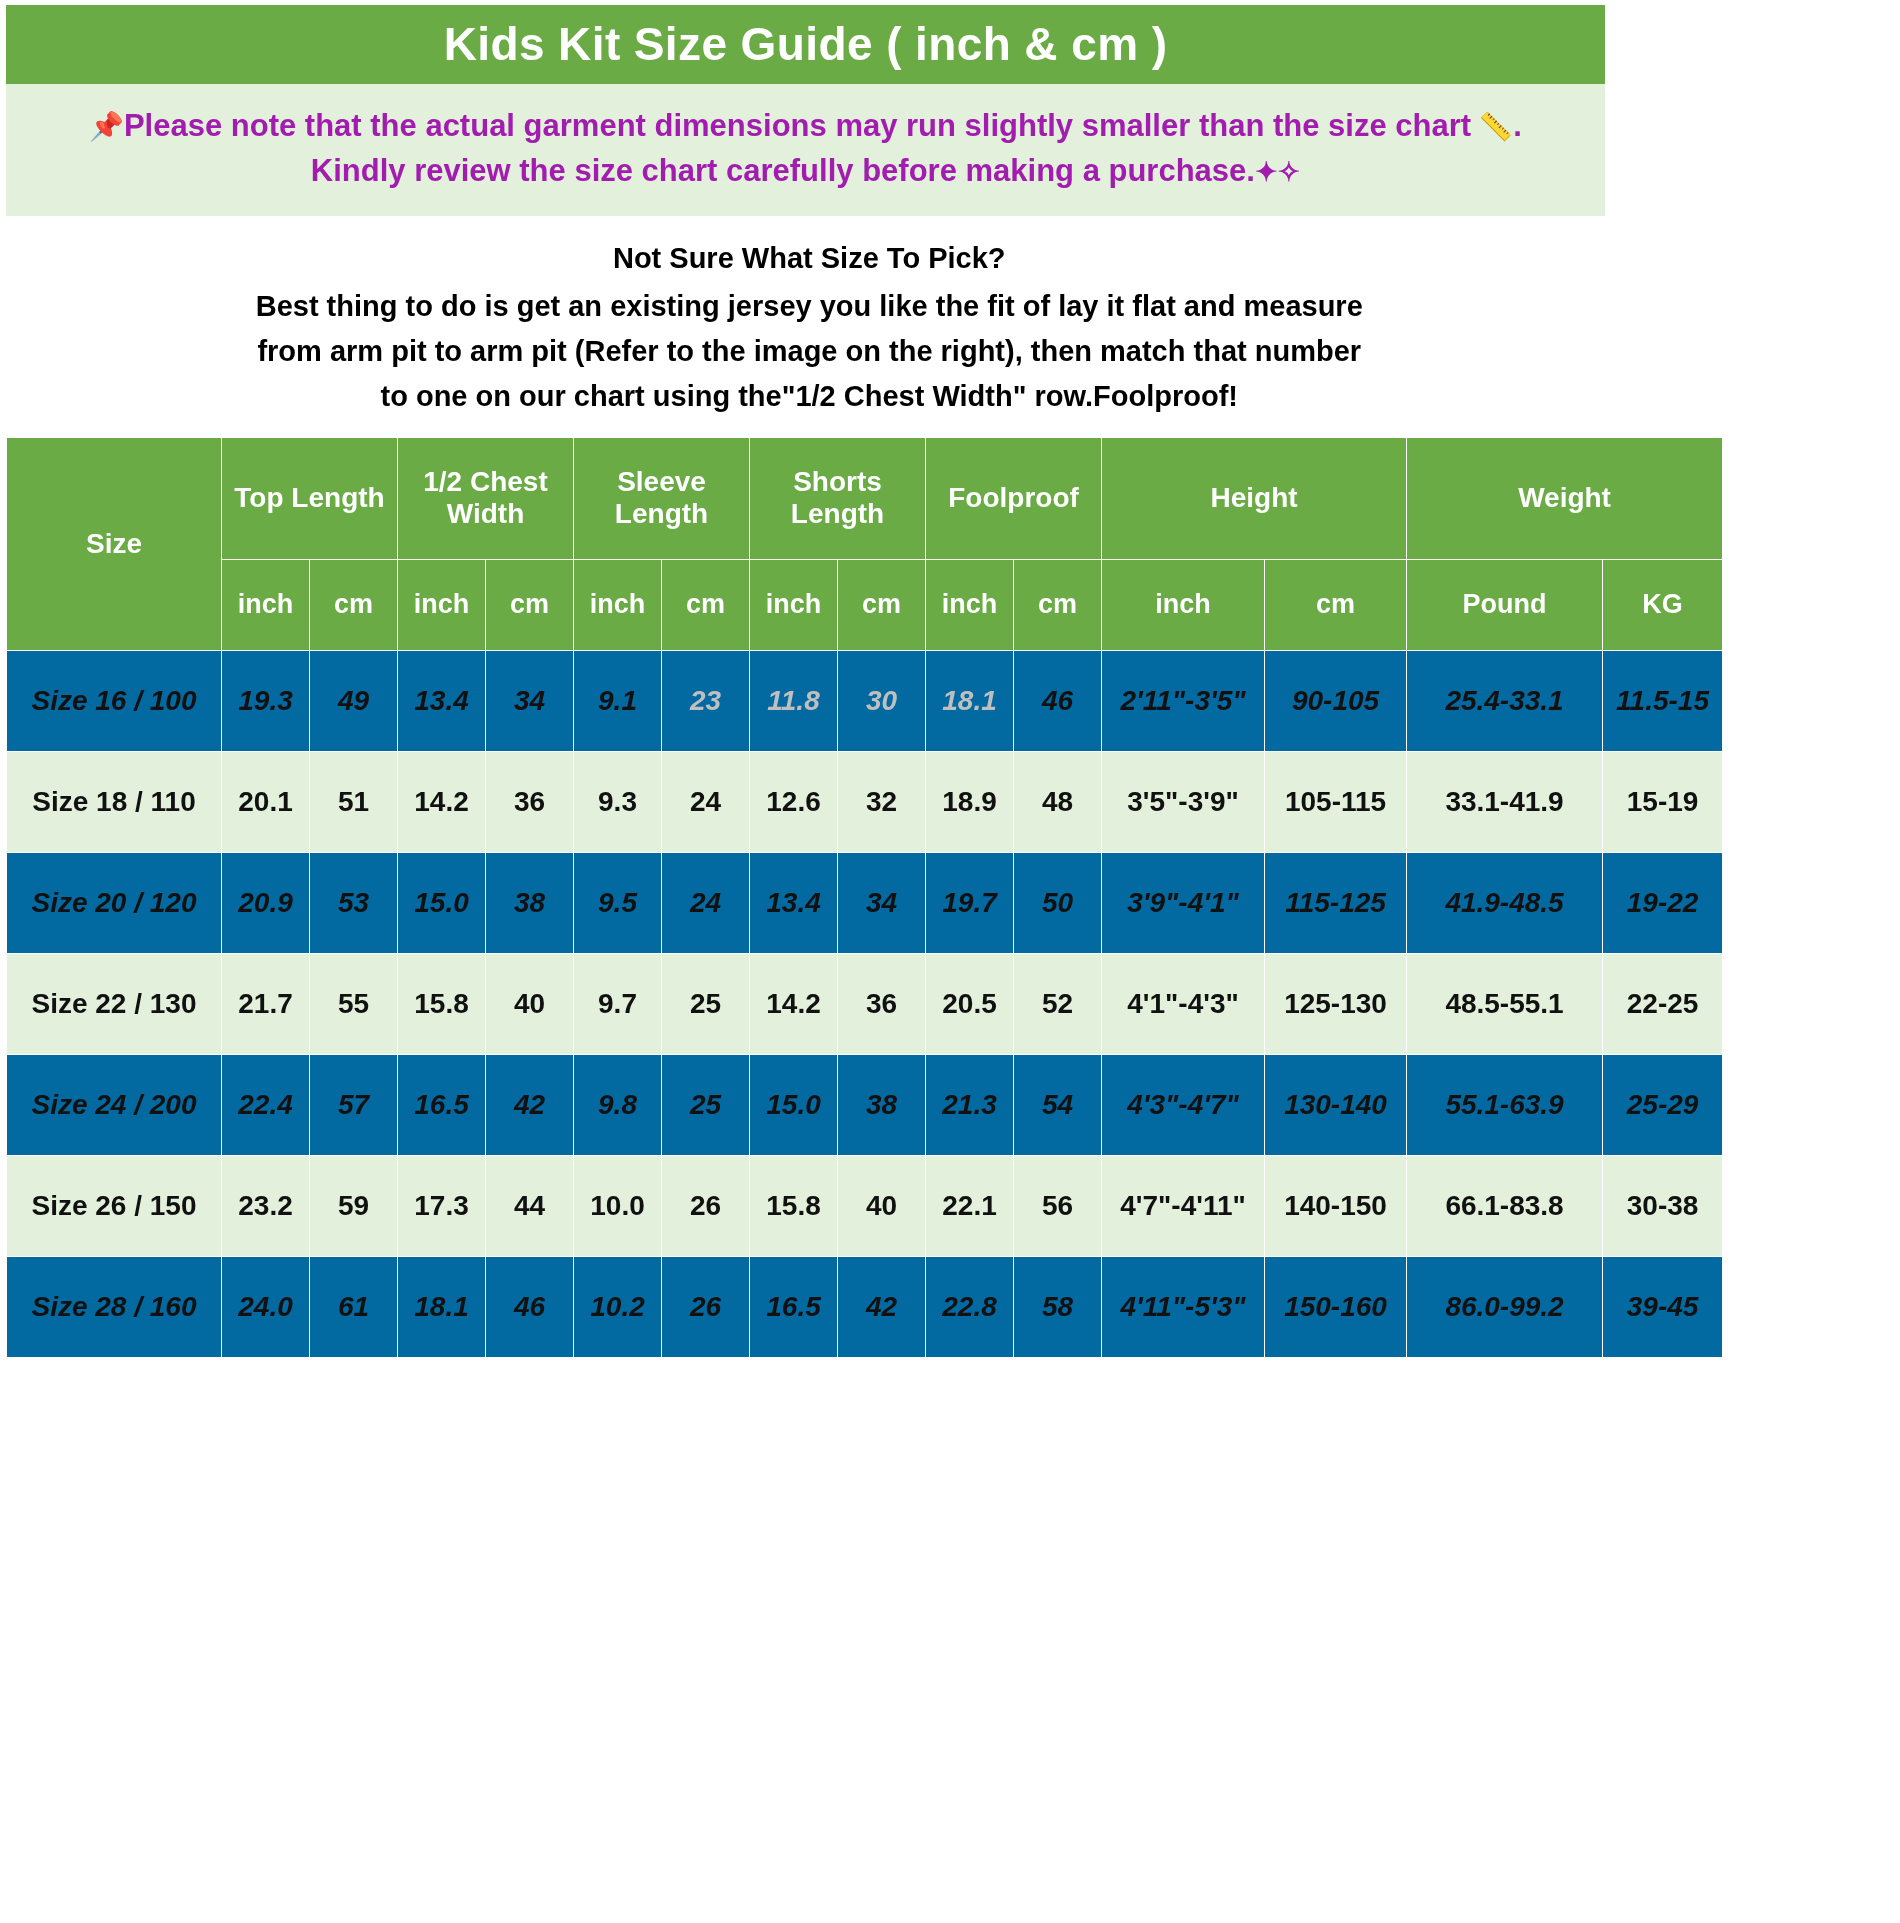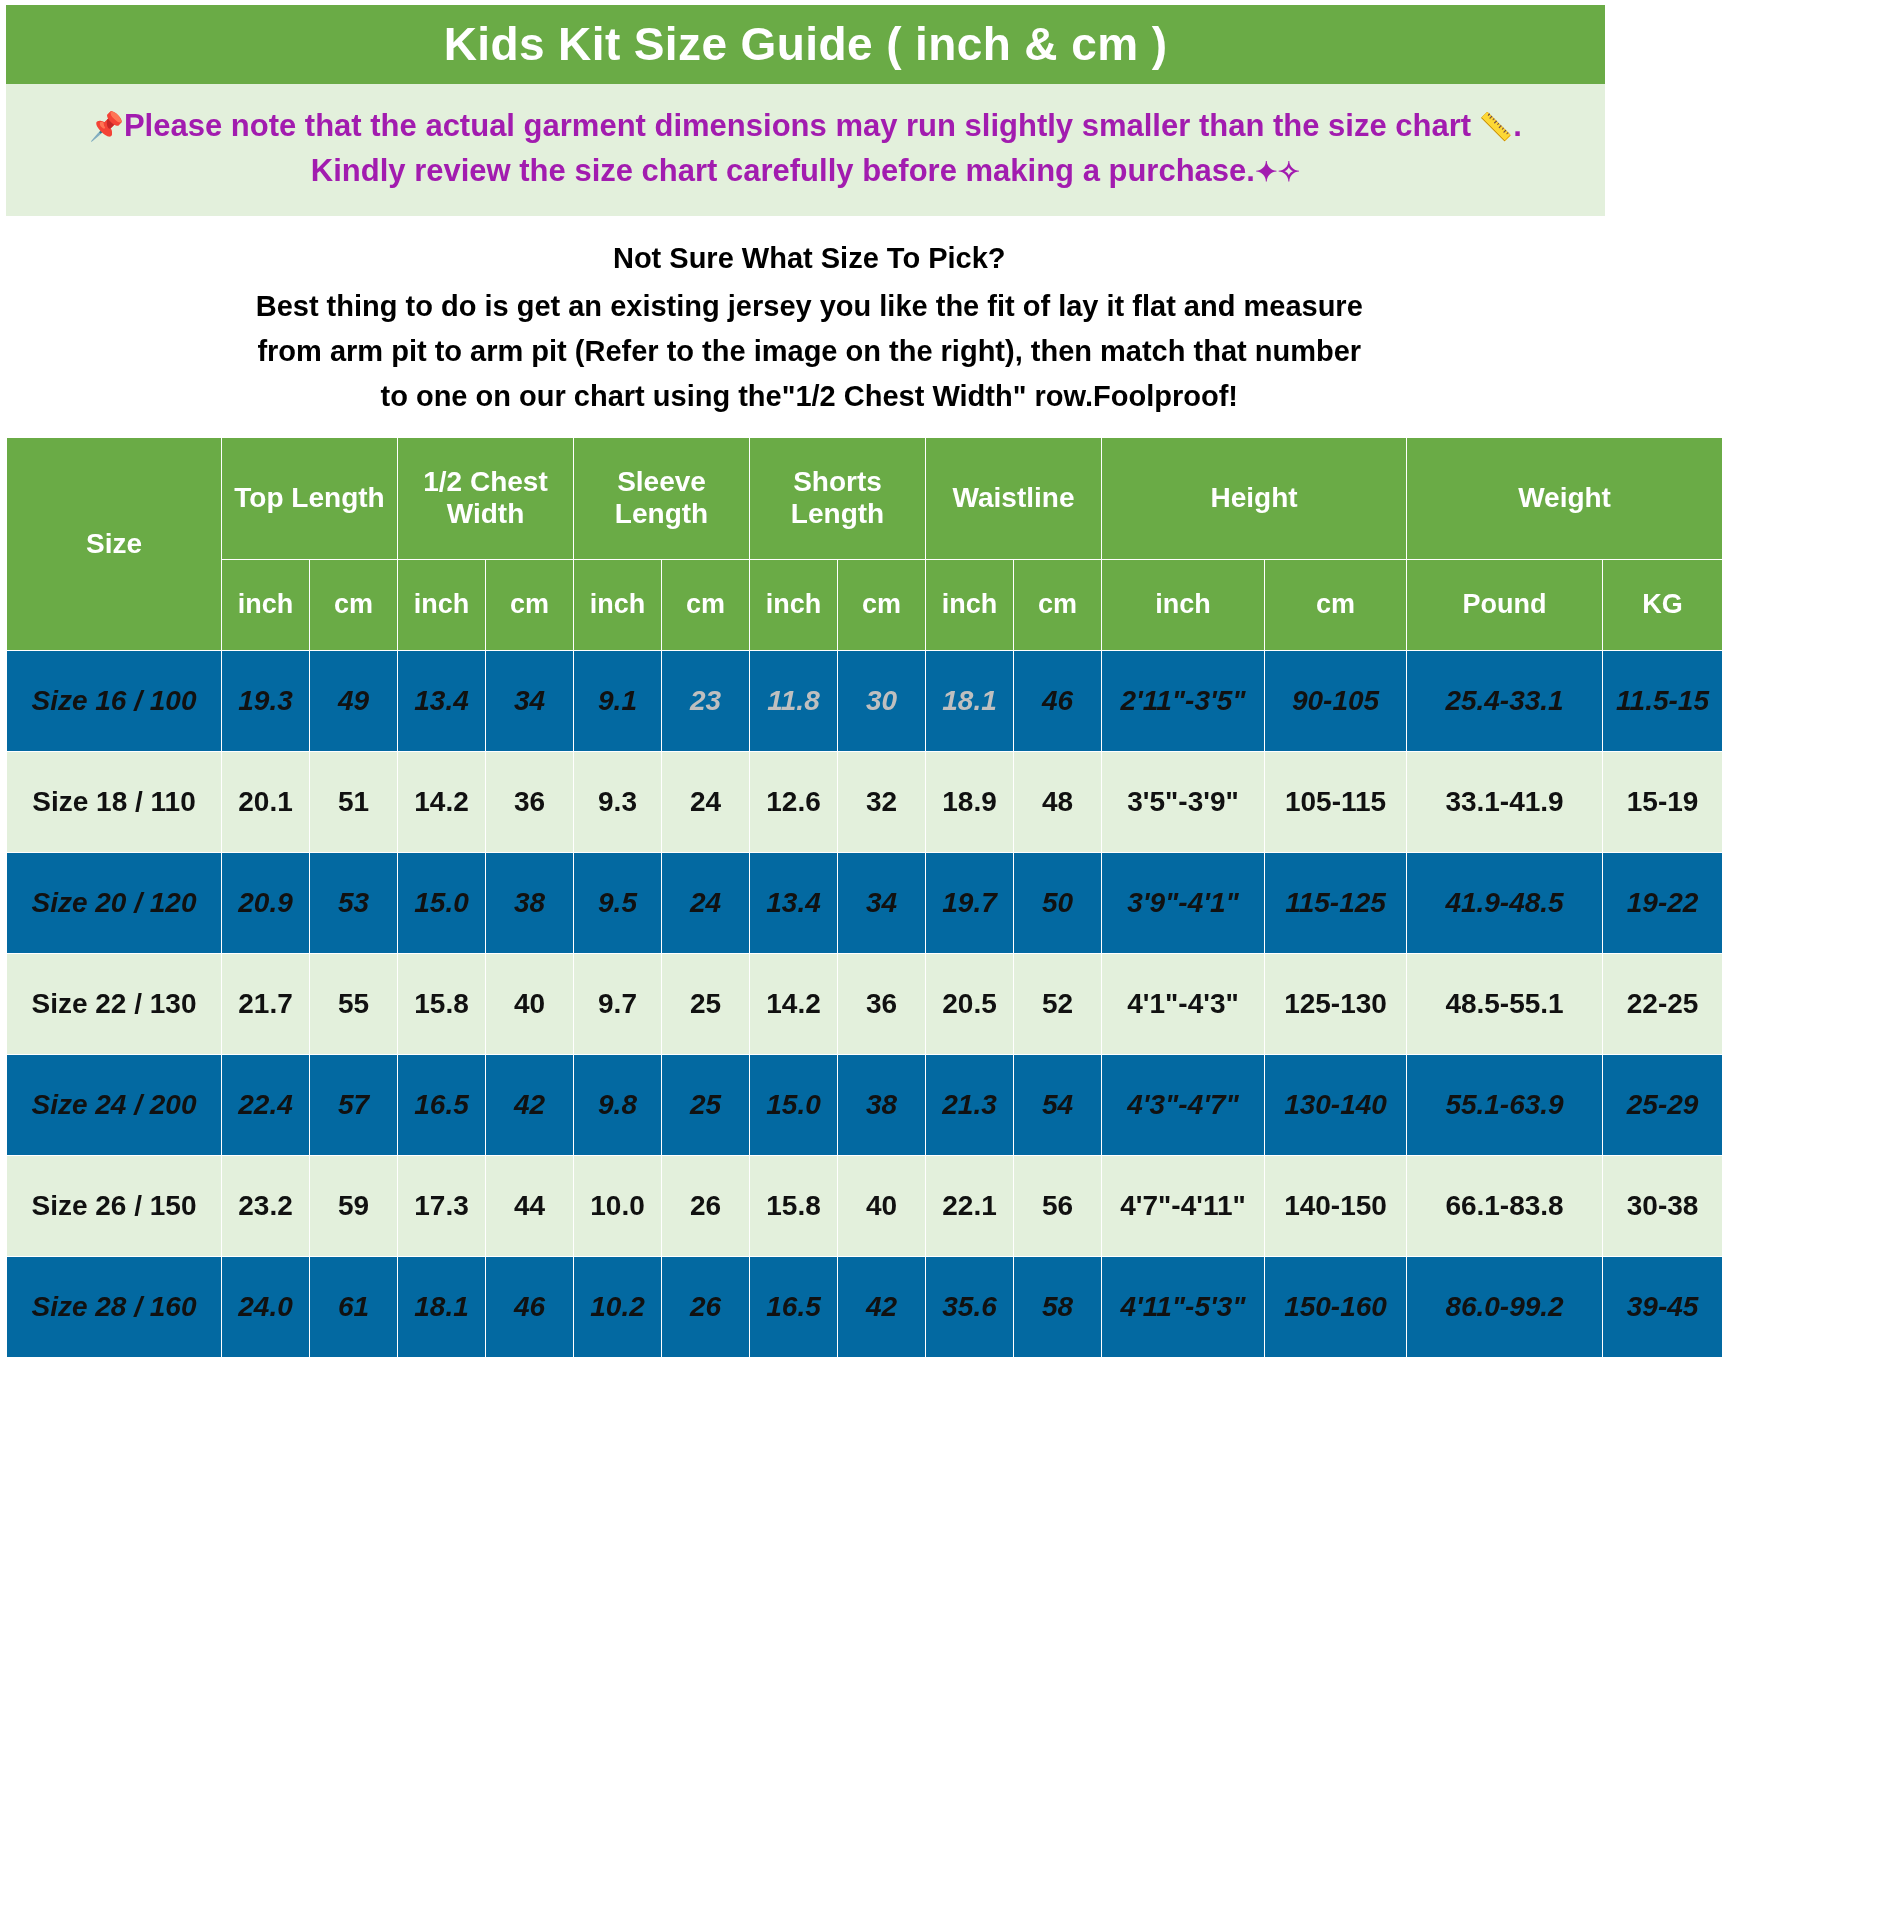--- a/index.html
+++ b/index.html
@@ -169,21 +169,21 @@
       <col class="c-pound">
         <col class="c-kg">
     </colgroup>
     <thead>
       <tr class="hdr-group">
         <th rowspan="2">Size</th>
         <th colspan="2">Top Length</th>
         <th colspan="2">1/2 Chest Width</th>
         <th colspan="2">Sleeve Length</th>
         <th colspan="2">Shorts Length</th>
-        <th colspan="2">Waistline</th>
+        <th colspan="2">Foolproof</th>
         <th colspan="2">Height</th>
         <th colspan="2">Weight</th>
       </tr>
       <tr class="hdr-unit">
         <th>inch</th>
         <th>cm</th>
         <th>inch</th>
         <th>cm</th>
         <th>inch</th>
         <th>cm</th>
@@ -304,21 +304,21 @@
       <tr class="row-odd">
         <td class="size-cell">Size 28 / 160</td>
         <td>24.0</td>
         <td>61</td>
         <td>18.1</td>
         <td>46</td>
         <td>10.2</td>
         <td>26</td>
         <td>16.5</td>
         <td>42</td>
-        <td>35.6</td>
+        <td>22.8</td>
         <td>58</td>
         <td>4'11"-5'3"</td>
         <td>150-160</td>
         <td>86.0-99.2</td>
         <td>39-45</td>
       </tr>
     </tbody>
   </table>
 
 </div>

